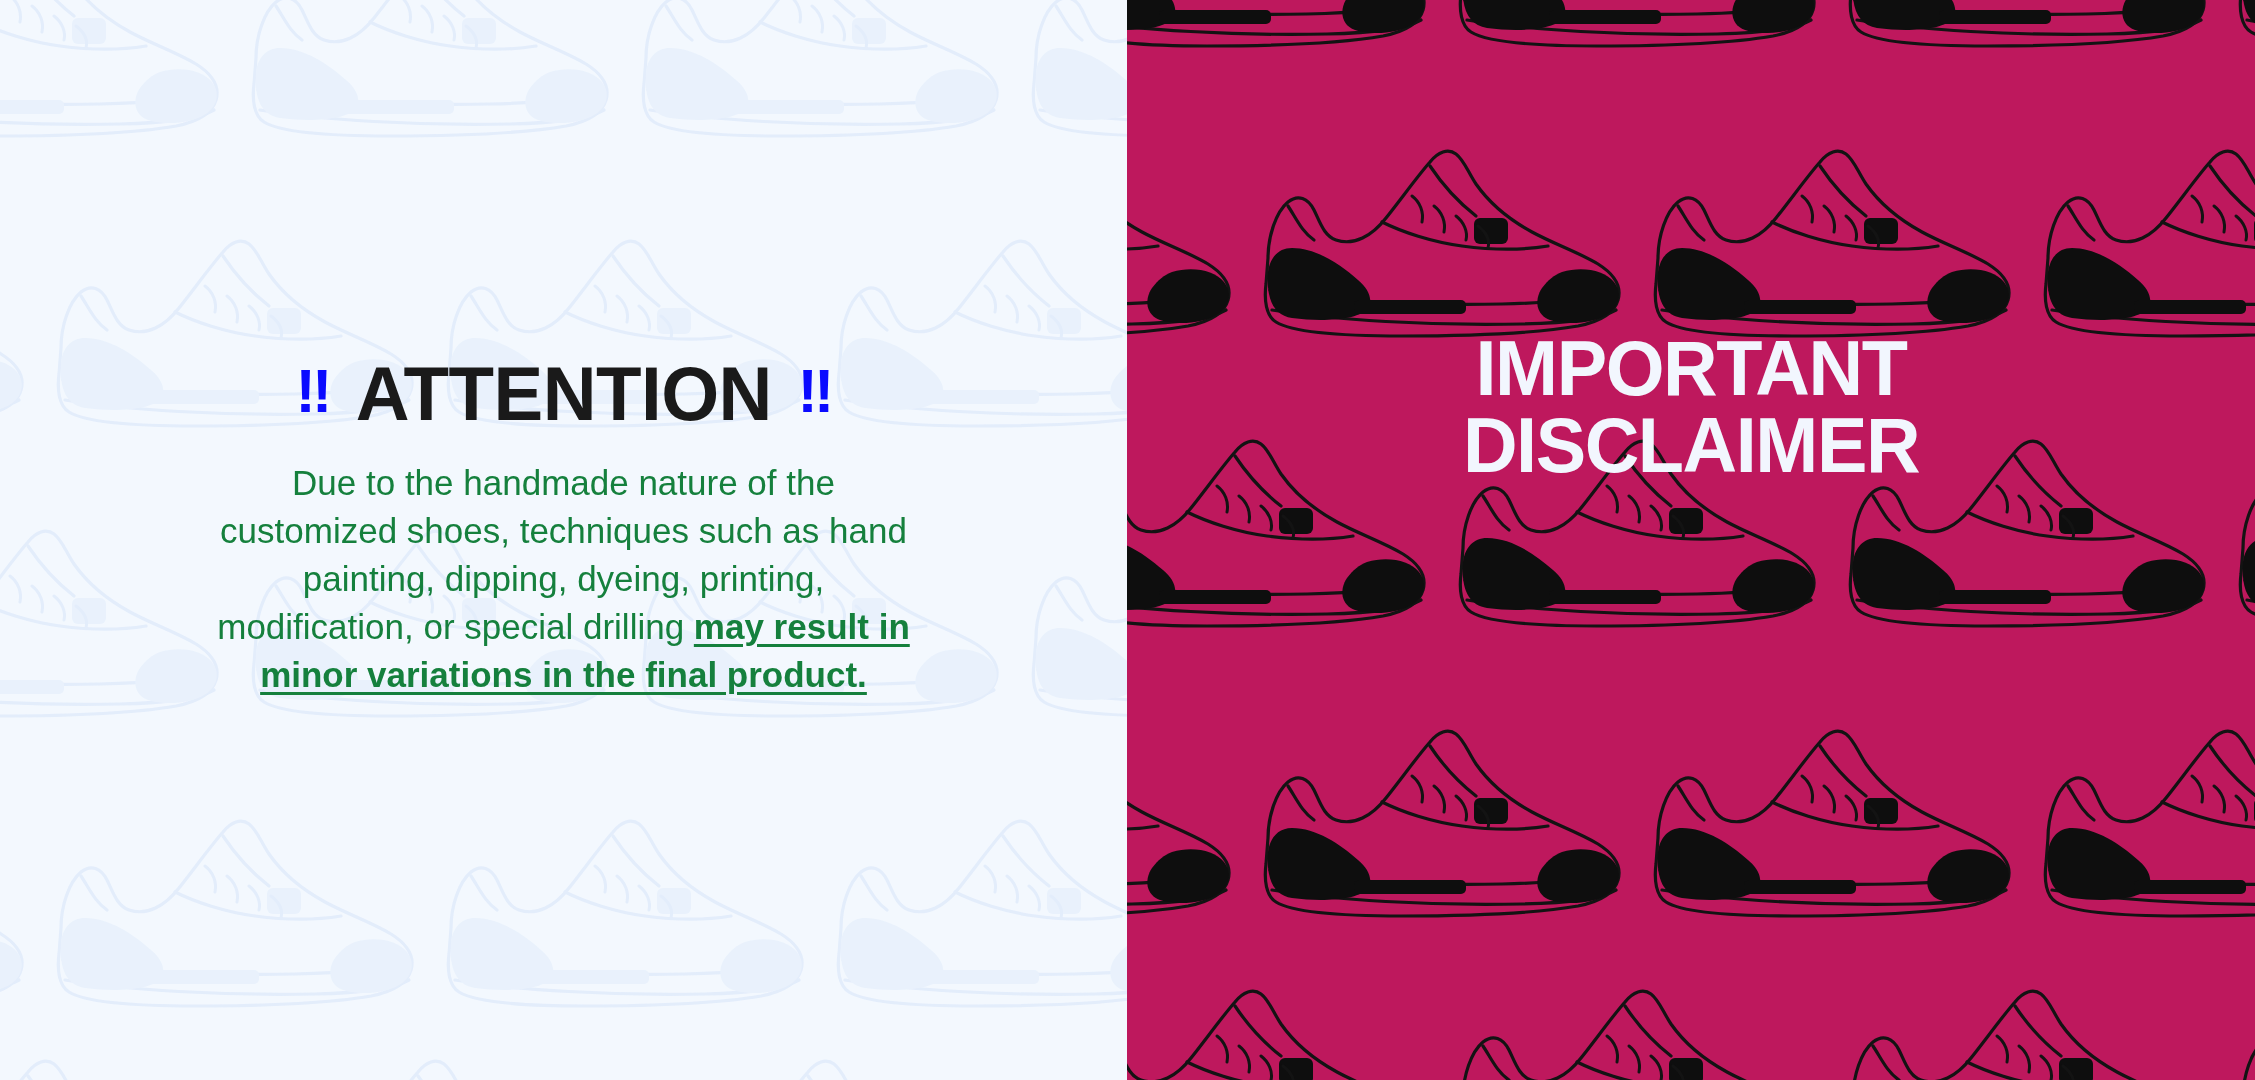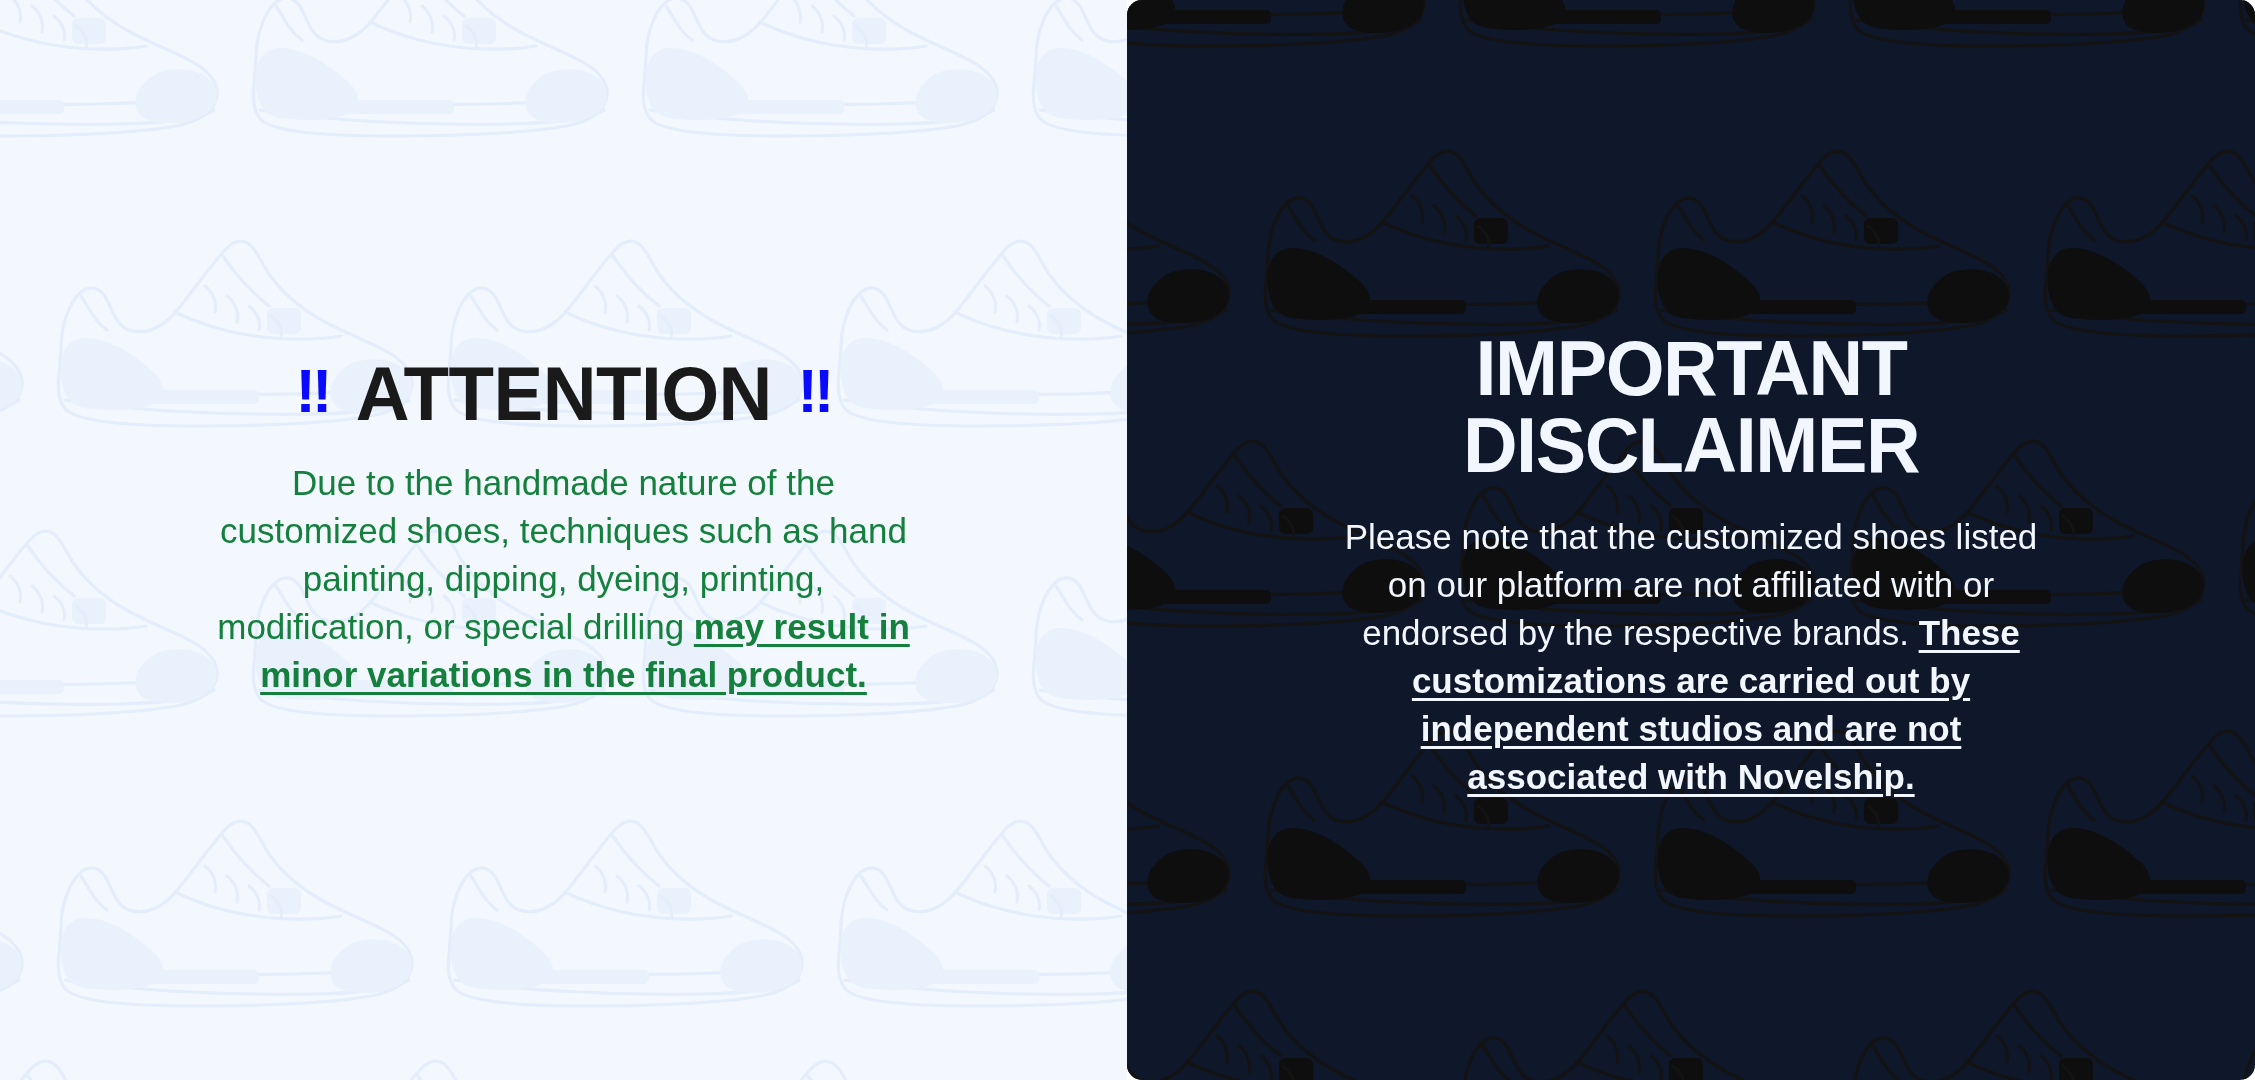--- a/index.html
+++ b/index.html
@@ -28,22 +28,21 @@
     justify-content: center;
   }
 
   .panel-light {
     width: 1127px;
     background-color: #f3f8fe;
   }
 
   .panel-dark {
     width: 1128px;
-    background-color: #0f172a;
-    border-radius: 15px;
+    background-color: #be185d;
   }
 
   .pattern-layer {
     position: absolute;
     inset: 0;
     pointer-events: none;
     z-index: 0;
   }
   .pattern-layer svg {
     display: block;
@@ -269,18 +268,17 @@
           <use href="#sneaker-dark" x="-60" y="980"></use>
           <use href="#sneaker-dark" x="330" y="980"></use>
           <use href="#sneaker-dark" x="720" y="980"></use>
           <use href="#sneaker-dark" x="1110" y="980"></use>
         </g>
       </svg>
     </div>
 
     <div class="content content-dark">
       <h1 class="headline headline-dark">IMPORTANT DISCLAIMER</h1>
-      <p class="body-copy body-dark"><span>Please note that the customized shoes listed on our platform are not affiliated with or endorsed by the respective brands. </span><span class="emphasis">These customizations are carried out by independent studios and are not associated with Novelship.</span></p>
     </div>
 
   </section>
 
 </div>
 
 </body></html>

